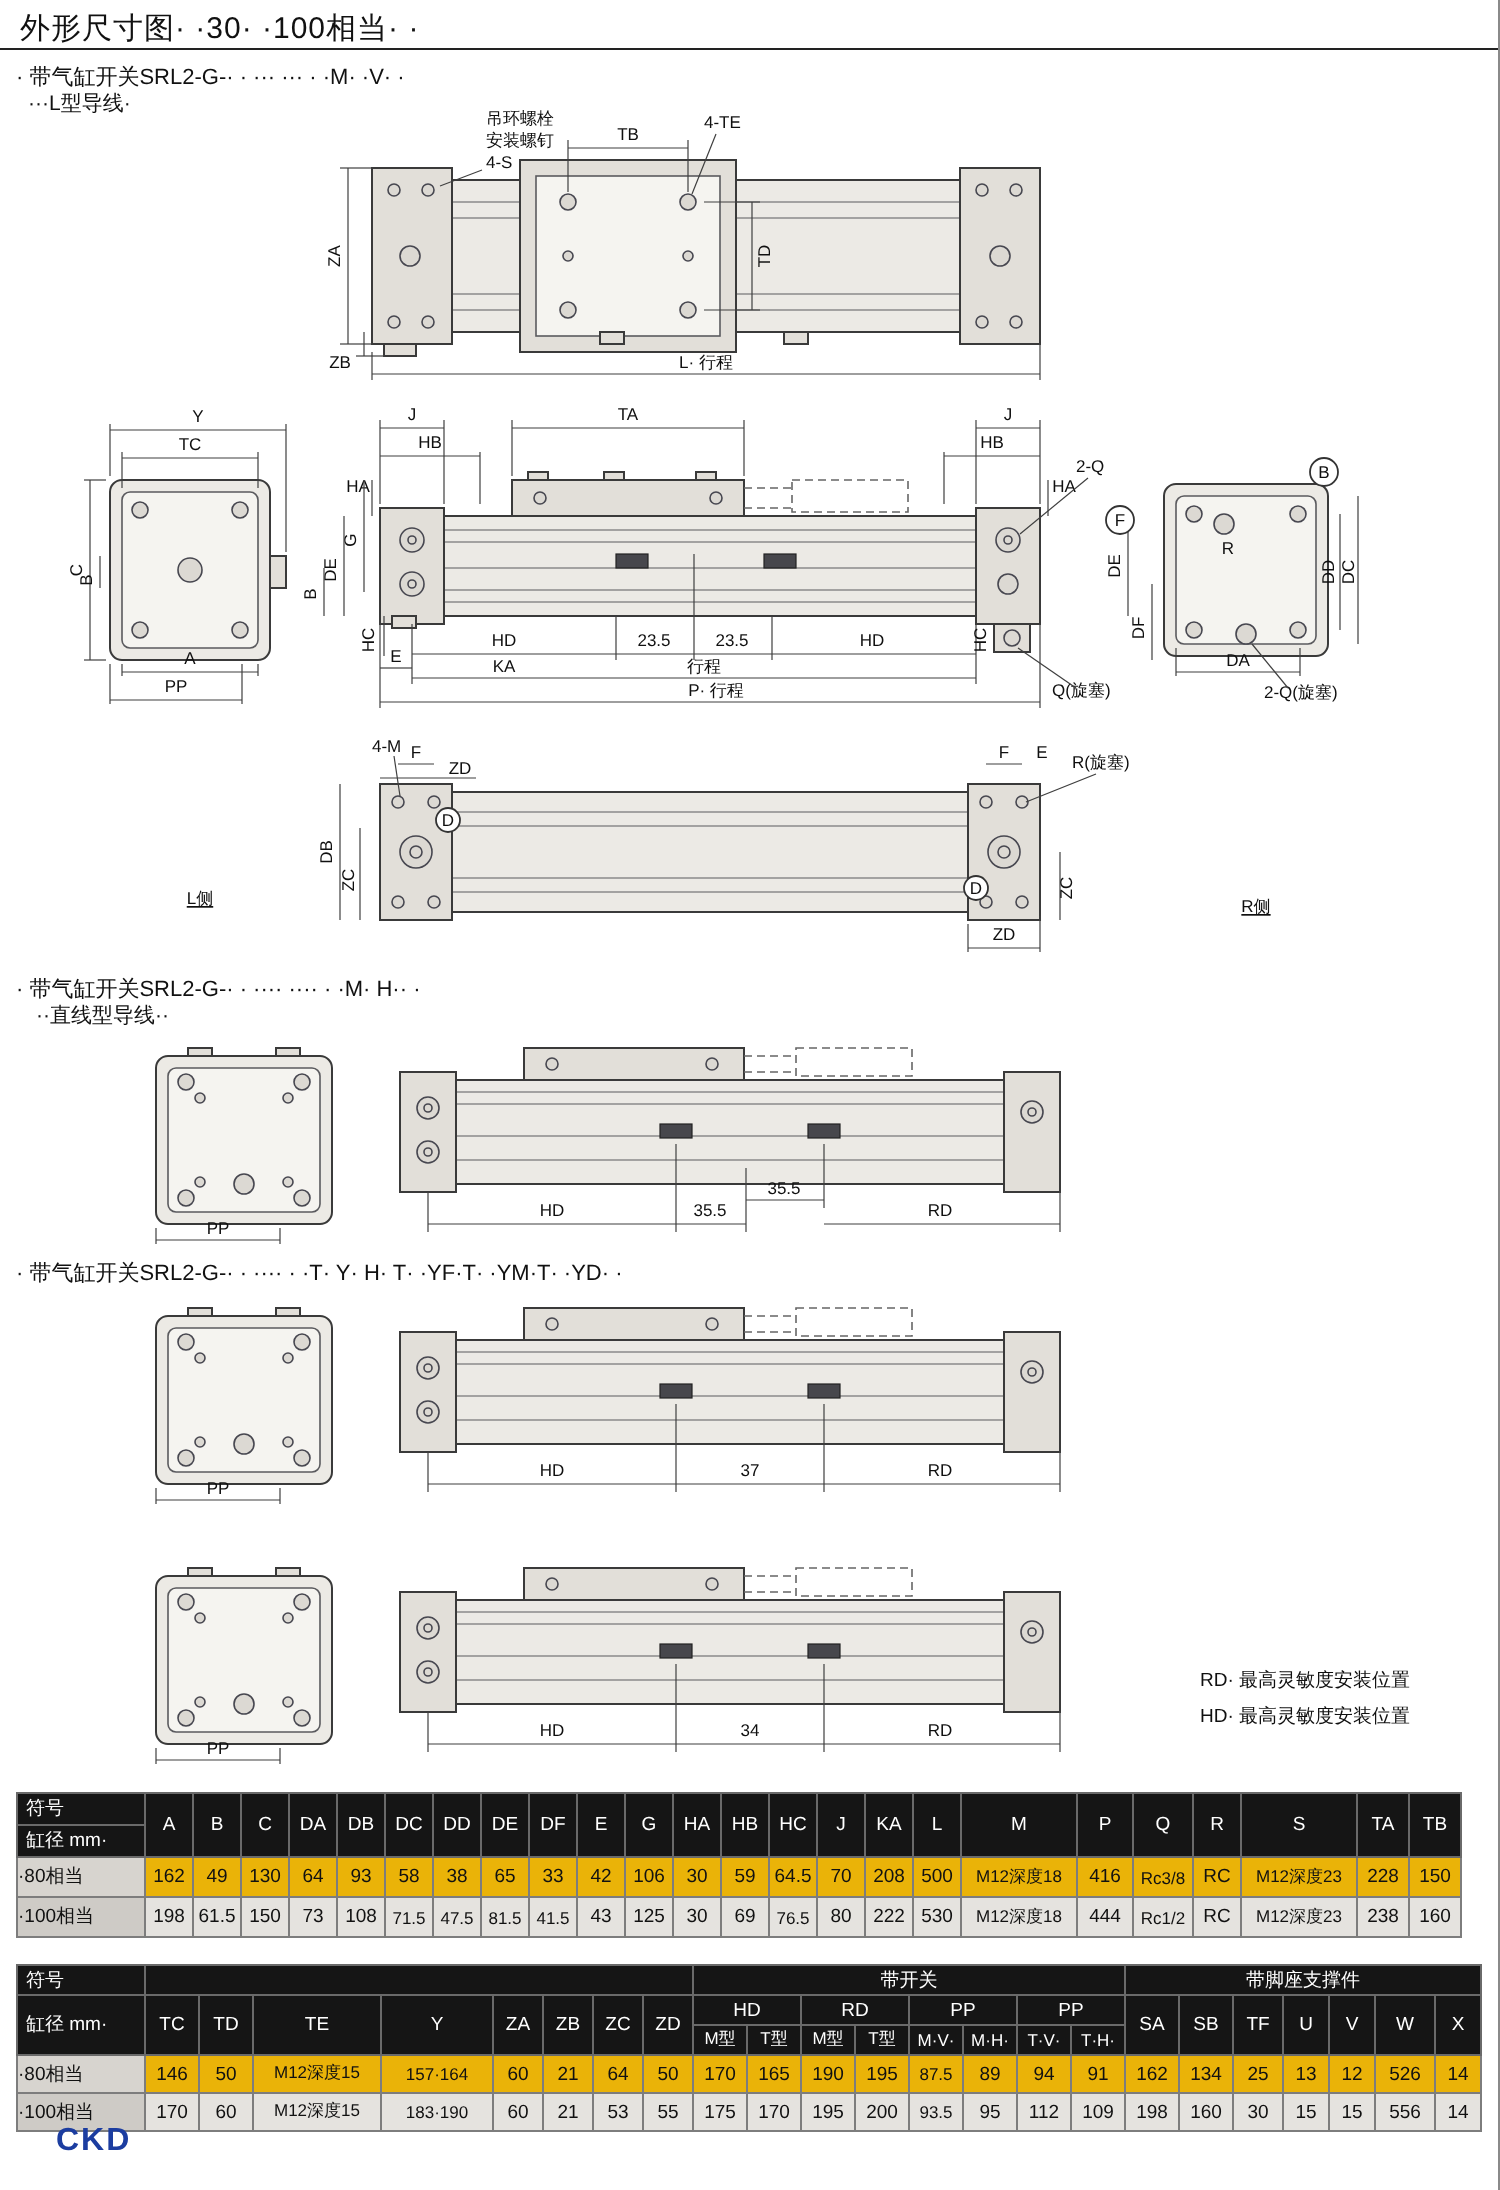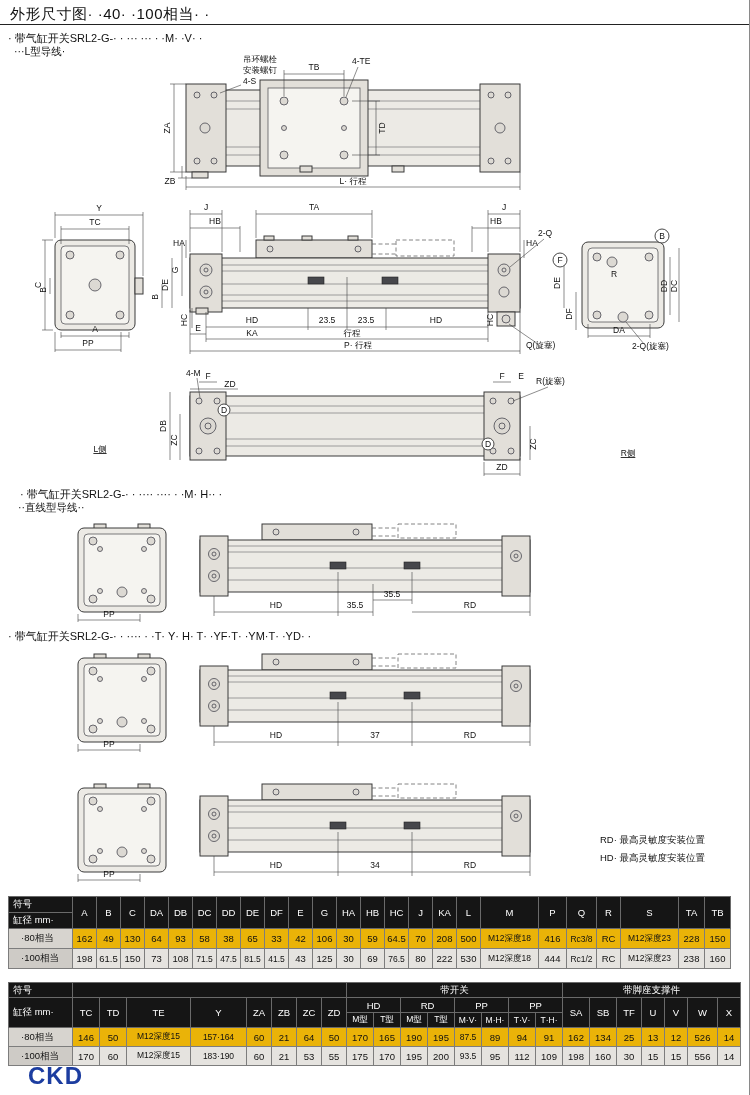--- a/index.html
+++ b/index.html
@@ -23,34 +23,34 @@
 .dim{stroke:#3f3f3f;stroke-width:.6;fill:none}
 .dash{stroke:#666;stroke-width:.8;stroke-dasharray:4 2.5;fill:none}
 .sw{fill:#47474c;stroke:#222;stroke-width:.6}
 .cl{fill:#fff;stroke:#333;stroke-width:.9}
 .tbl{position:absolute;left:8px}
 table{border-collapse:collapse;table-layout:fixed;width:710px}
 th,td{border:1px solid #7d7d7d;text-align:center;font-size:9.5px;font-weight:normal;padding:0;white-space:nowrap;overflow:hidden}
 thead th{background:#151515;color:#fff;border-color:#6a6a6a}
 .t1 thead tr{height:16px}.t1 tbody tr{height:20px}
 .t2 thead tr{height:15px}.t2 tbody tr{height:19px}
-td.lbl{background:#d7d4cf;text-align:left;padding-left:12px}
+td.lbl{background:#d7d4cf;text-align:left;padding-left:0}
 tr.r0 td{background:#eab308}
 tr.r1 td{background:#e5e3df}
 tr.r0 td.lbl{background:#d7d4cf}
 tr.r1 td.lbl{background:#cecbc6}
 th.cor{text-align:left;padding-left:4px}
 .s{font-size:8.5px}
-.logo{left:28px;top:1062px;font-size:24px;font-weight:bold;color:#1c3da0;letter-spacing:1px}
+.logo{left:28px;top:1062px;font-size:16px;font-weight:bold;color:#1c3da0;letter-spacing:1px}
 </style>
 </head>
 <body>
 
 <div class="page">
-  <div class="abs title">外形尺寸图· ·40· ·100相当· ·</div>
+  <div class="abs title">外形尺寸图· ·30· ·100相当· ·</div>
   <div class="abs rule"></div>
 
   <div class="abs shead" style="left:8px;top:31px">· 带气缸开关SRL2-G-· · ··· ··· · ·M· ·V· ·</div>
   <div class="abs ssub" style="left:14px;top:45px">···L型导线·</div>
 
   <svg class="d" style="top:40px;height:160px" viewBox="0 40 750 160">
     <g>
       <rect class="part" x="190" y="90" width="328" height="76"></rect>
       <line class="ln" x1="190" y1="101" x2="518" y2="101"></line>
         <line class="ln" x1="190" y1="109" x2="518" y2="109"></line>
@@ -318,21 +318,21 @@
       <text class="ul" x="628" y="456">R侧</text>
       <line class="dim" x1="530" y1="426" x2="530" y2="460"></line>
       <text transform="rotate(-90 536 444)" x="536" y="444">ZC</text>
       <line class="dim" x1="484" y1="462" x2="484" y2="476"></line>
         <line class="dim" x1="520" y1="458" x2="520" y2="476"></line>
         <line class="dim" x1="484" y1="474" x2="520" y2="474"></line>
       <text x="502" y="470">ZD</text>
     </g>
   </svg>
 
-  <div class="abs shead" style="left:20px;top:487px">· 带气缸开关SRL2-G-· · ···· ···· · ·M· H·· ·</div>
+  <div class="abs shead" style="left:8px;top:487px">· 带气缸开关SRL2-G-· · ···· ···· · ·M· H·· ·</div>
   <div class="abs ssub" style="left:18px;top:501px">··直线型导线··</div>
 
   <svg class="d" style="top:512px;height:118px" viewBox="0 512 750 118">
     <g>
       <rect class="cap" x="94" y="524" width="12" height="5"></rect>
         <rect class="cap" x="138" y="524" width="12" height="5"></rect>
       <rect class="part" x="78" y="528" width="88" height="84" rx="6"></rect>
         <rect class="inner" x="84" y="534" width="76" height="72" rx="4"></rect>
       <circle class="scr" cx="93" cy="541" r="4"></circle>
         <circle class="scr" cx="151" cy="541" r="4"></circle>

